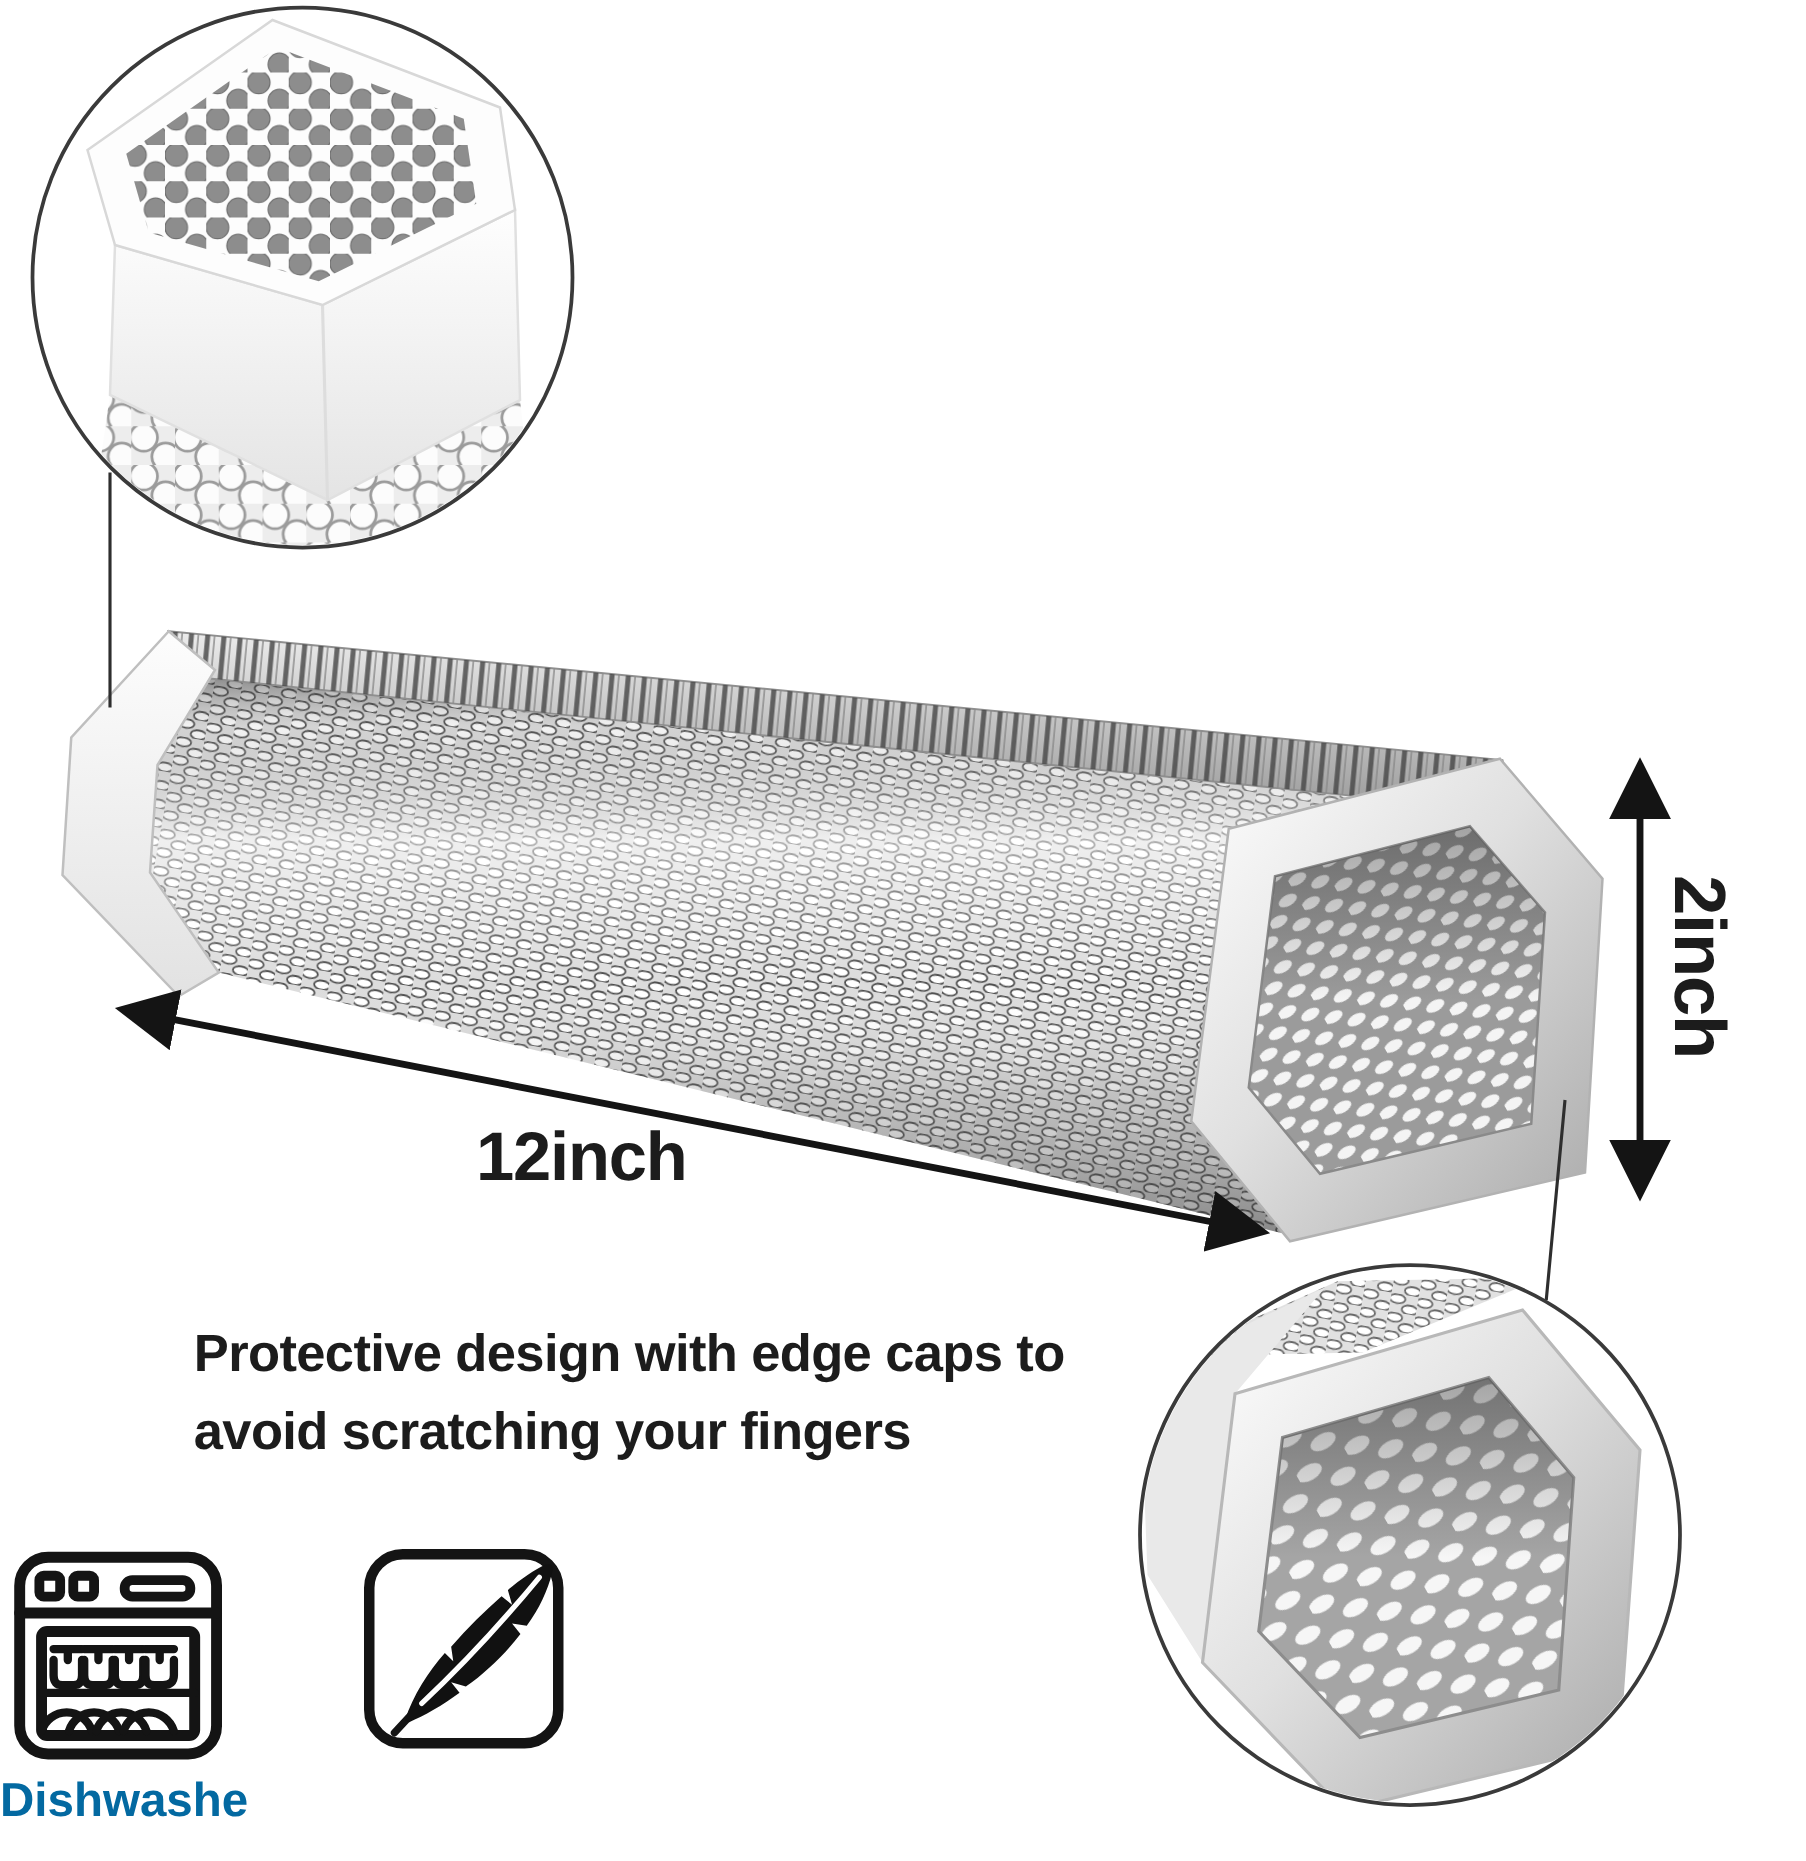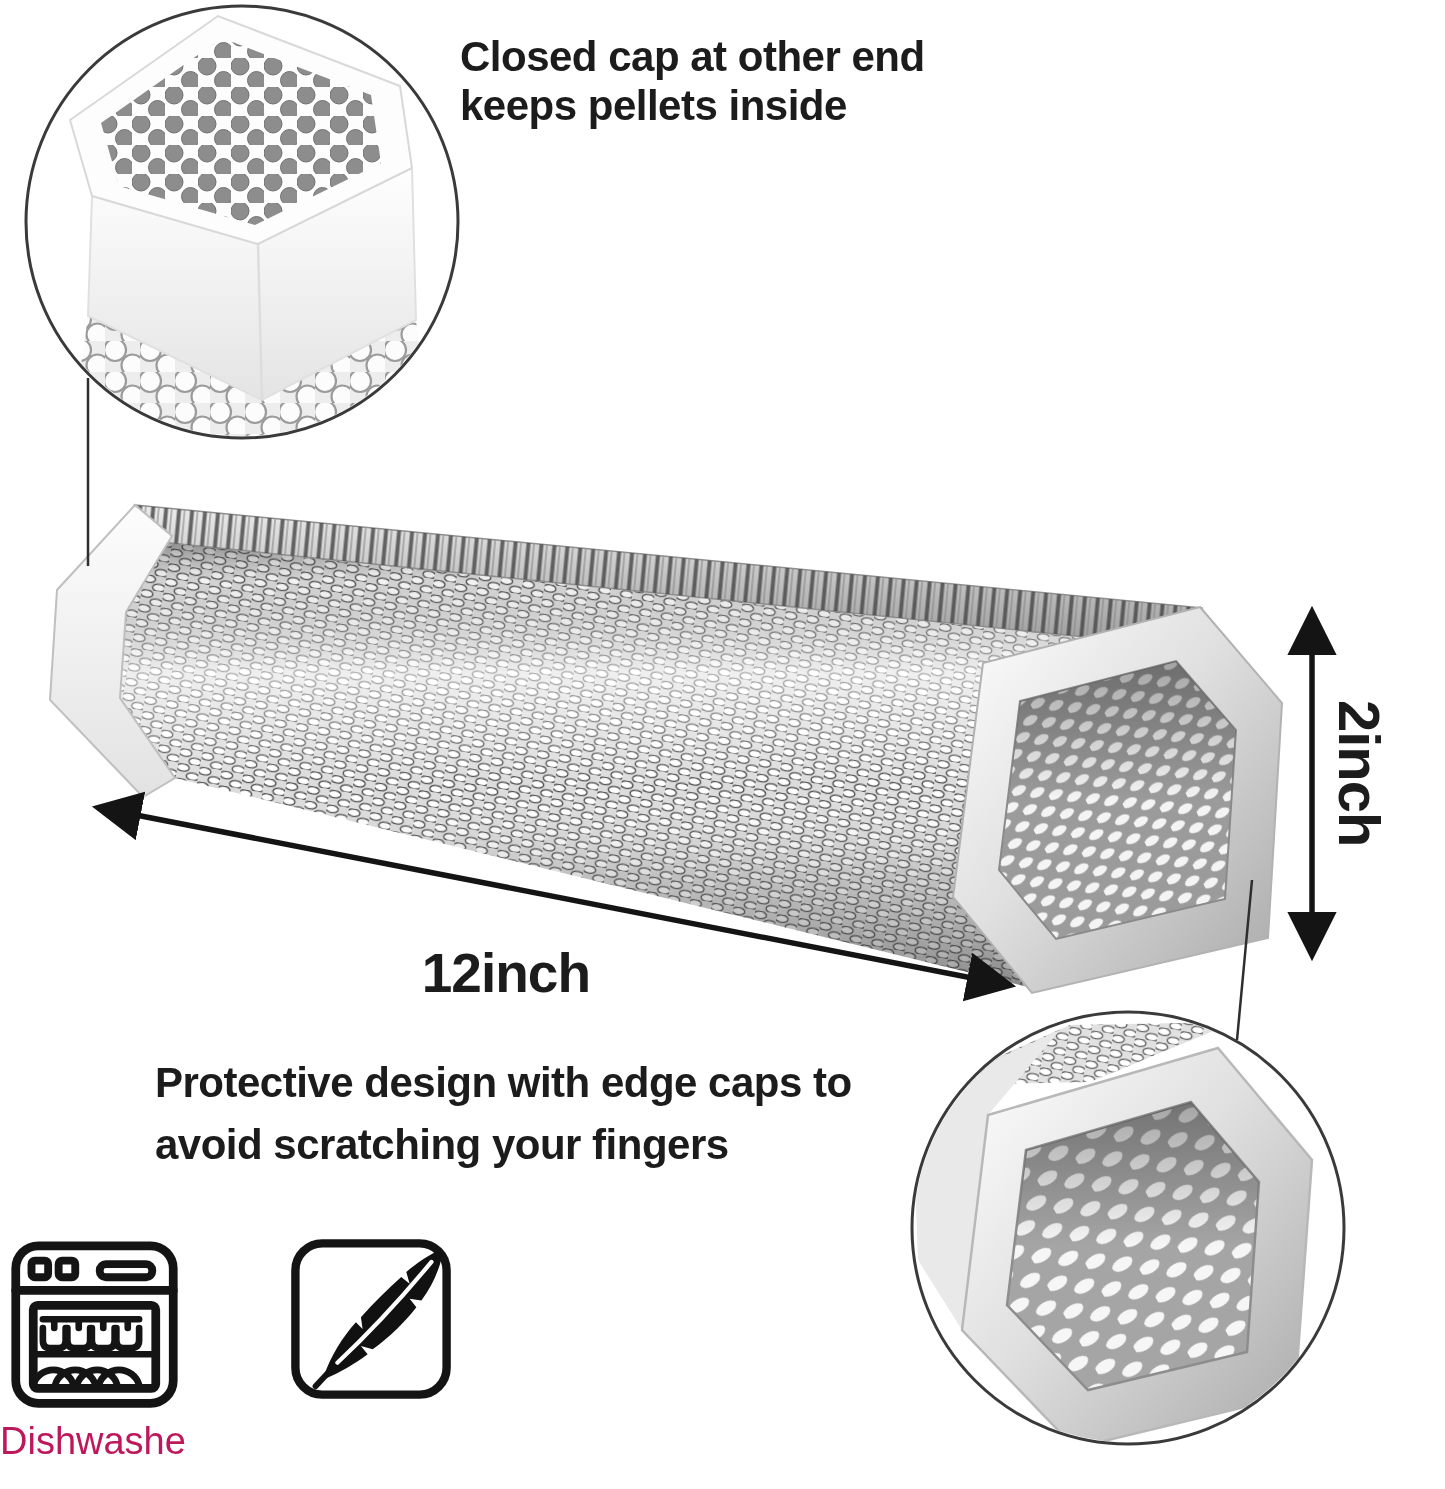--- a/index.html
+++ b/index.html
@@ -5,24 +5,24 @@
   html,body{margin:0;padding:0;background:#ffffff;}
   .canvas{
     position:relative;width:1445px;height:1489px;background:#ffffff;
     overflow:hidden;font-family:"Liberation Sans",sans-serif;color:#1c1c1c;
   }
   .canvas svg.scene{position:absolute;left:0;top:0;}
   .ann{position:absolute;font-weight:bold;white-space:pre-line;letter-spacing:-0.5px;line-height:49px;}
   .t-closed{left:460px;top:32px;font-size:42px;}
   .t-perf{left:445px;top:358px;font-size:40px;}
   .t-prot{left:155px;top:1052px;font-size:42px;line-height:62px;}
-  .t-len{left:340px;top:941px;width:250px;text-align:right;font-size:55px;font-weight:bold;letter-spacing:-1px;}
+  .t-len{left:340px;top:893px;width:250px;text-align:center;font-size:55px;font-weight:bold;letter-spacing:-1px;}
   .t-dia{left:1326px;top:700px;height:190px;font-size:58px;font-weight:bold;writing-mode:vertical-rl;letter-spacing:-1px;}
   .feat-icon{position:absolute;}
-  .feat-label{position:absolute;top:1420px;font-size:38px;font-weight:400;text-align:left;color:#be185d;}
+  .feat-label{position:absolute;top:1420px;font-size:38px;font-weight:700;text-align:right;color:#0369a1;}
   .fl-1{left:0px;width:198px;}
   .fl-2{left:262px;width:215px;}
 </style>
 </head>
 <body>
 
 <div class="canvas">
 
   <svg class="scene" width="1445" height="1489" viewBox="0 0 1445 1489">
     <defs>
@@ -137,22 +137,20 @@
       <rect x="912" y="1012" width="432" height="432" fill="#ffffff"></rect>
       <polygon points="935,1085 1070,1025 1235,1022 1090,1082" fill="url(#pBody)" opacity="0.85"></polygon>
       <polygon points="912,1100 1060,1030 988,1115 962,1330 918,1260" fill="#e9e9e9"></polygon>
       <path d="M1218,1048 L1312,1160 L1295,1395 L1075,1448 L962,1330 L988,1115 Z" fill="url(#gRim)" stroke="#b8b8b8" stroke-width="2.5"></path>
       <path d="M1191,1102 L1259,1182 L1247,1352 L1088,1390 L1007,1305 L1026,1150 Z" fill="url(#pFaceInset)" stroke="#8d8d8d" stroke-width="2.5"></path>
       <path d="M1191,1102 L1259,1182 L1247,1352 L1088,1390 L1007,1305 L1026,1150 Z" fill="url(#gShadow)"></path>
     </g>
     <circle cx="1128" cy="1228" r="216" fill="none" stroke="#3a3a3a" stroke-width="3"></circle>
   </svg>
 
-  <div class="ann t-closed">Closed cap at other end
-keeps pellets inside</div>
   <div class="ann t-prot">Protective design with edge caps to
 avoid scratching your fingers</div>
 
   <div class="t-len" style="position:absolute">12inch</div>
   <div class="t-dia" style="position:absolute">2inch</div>
 
   <svg class="feat-icon" style="left:7px;top:1237px" width="175" height="175" viewBox="0 0 100 100" fill="none" stroke="#141414" stroke-linecap="round" stroke-linejoin="round">
     <rect x="5" y="5" width="90" height="90" rx="13" stroke-width="5"></rect>
     <path d="M5 30.5 H95" stroke-width="5"></path>
     <rect x="14" y="13.5" width="9.5" height="9.5" rx="2" stroke-width="4.5"></rect>

